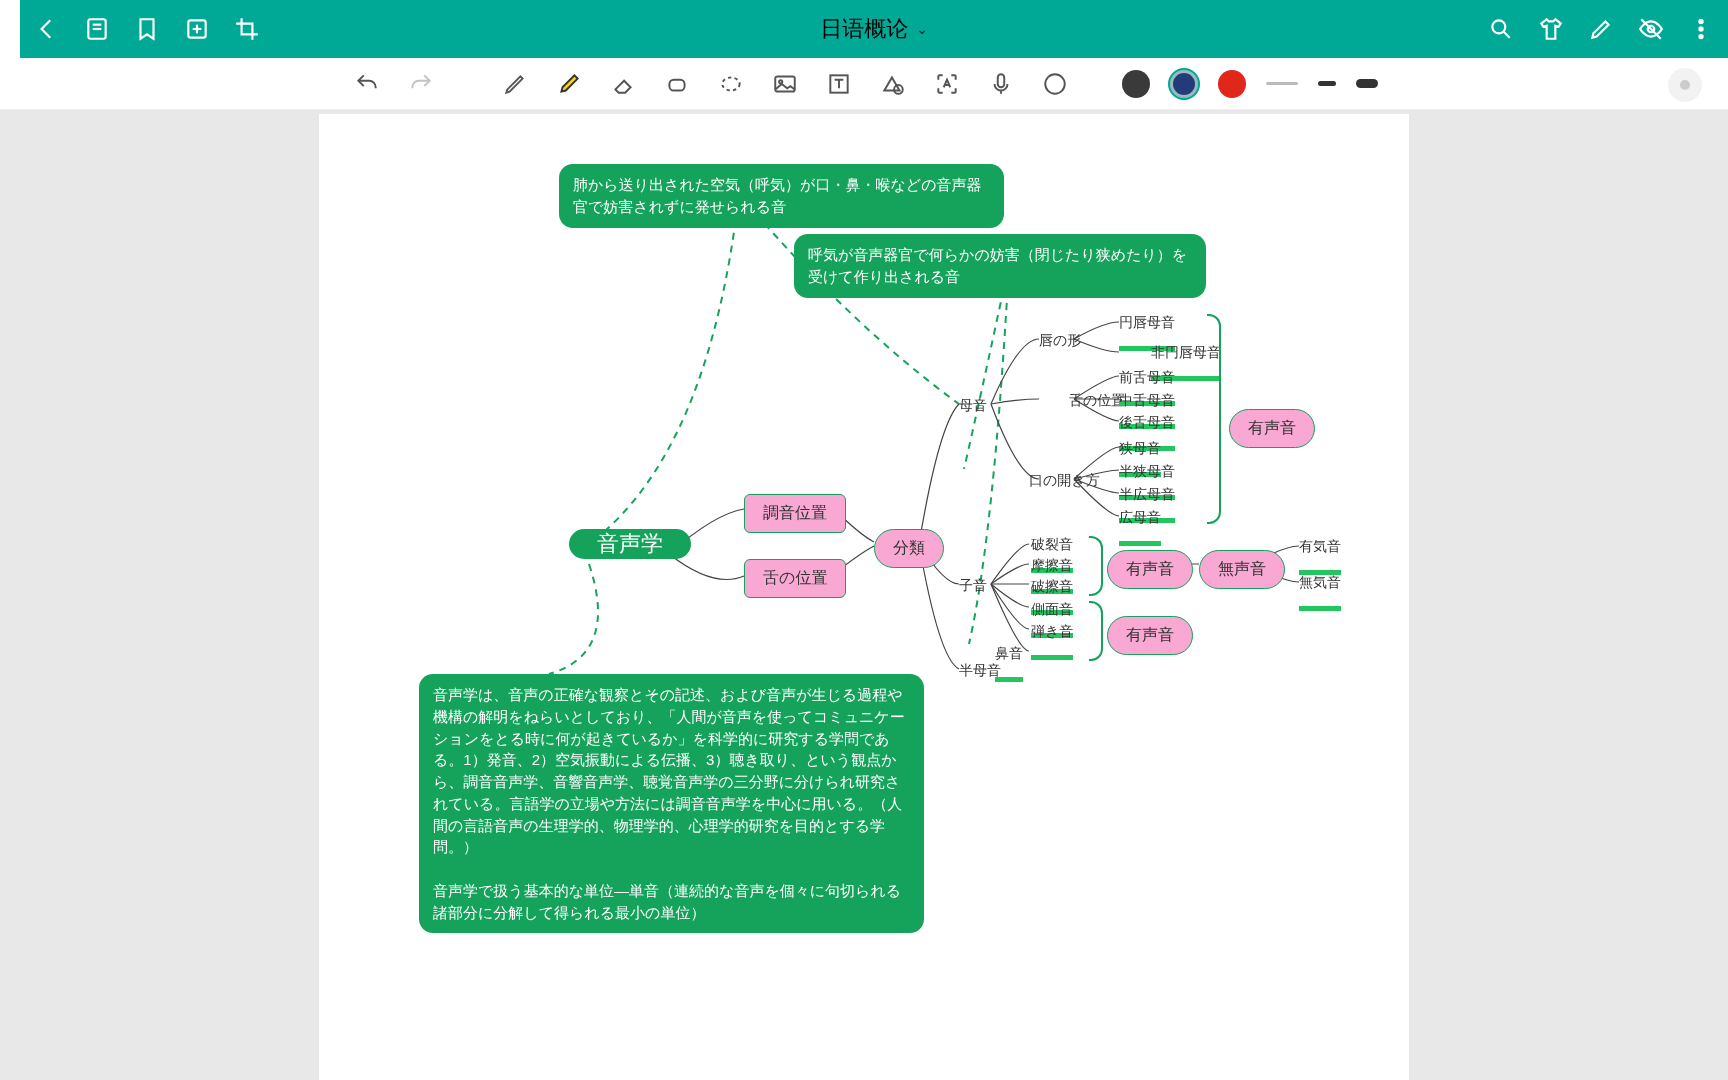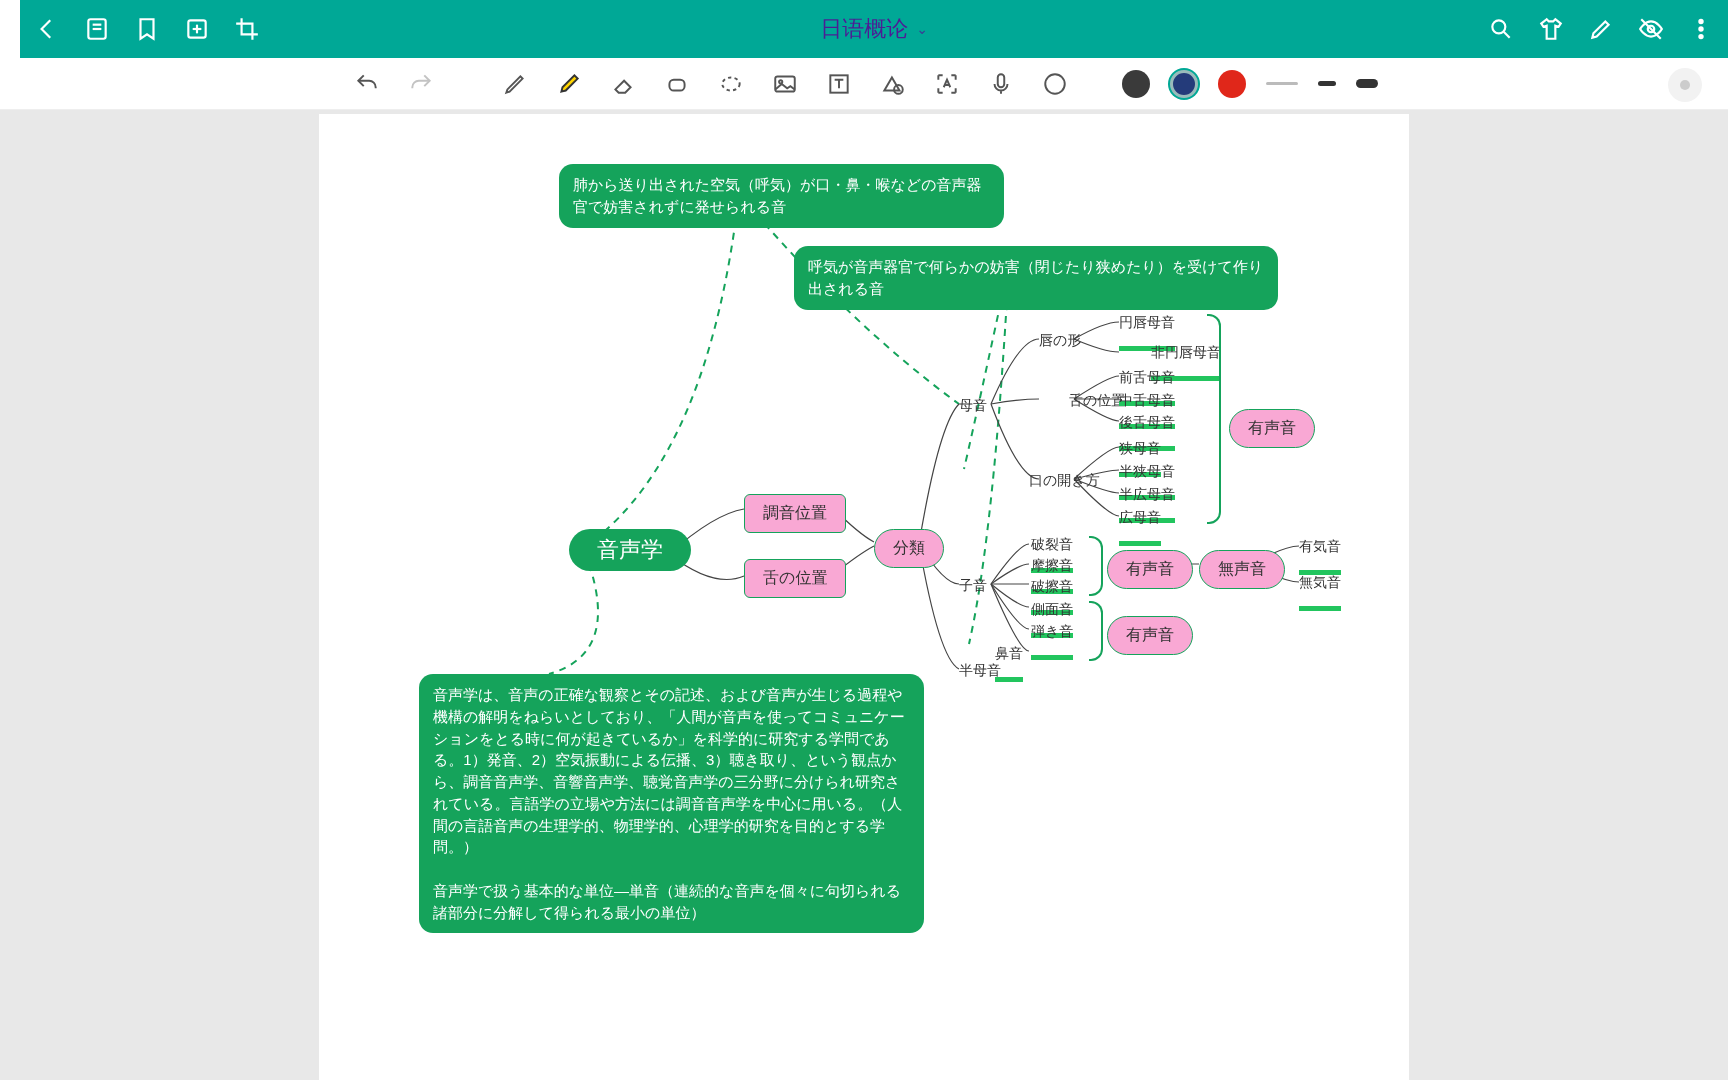--- a/index.html
+++ b/index.html
@@ -1,17 +1,17 @@
 <!DOCTYPE html>
 <html><head>
 <meta charset="utf-8">
 <style>
   * { margin:0; padding:0; box-sizing:border-box; }
   body { font-family:"Helvetica Neue",Arial,sans-serif; background:#fff; width:1728px; height:1080px; overflow:hidden; }
-  .topbar { height:58px; background:#00a896; display:flex; align-items:center; padding:0 14px; color:#4c1d95; position:relative;margin-left:20px; }
+  .topbar { height:58px; background:#00a896; display:flex; align-items:center; padding:0 14px; color:#000000; position:relative;margin-left:20px; }
   .tb-left, .tb-right { display:flex; gap:24px; align-items:center; }
   .tb-center { position:absolute; left:50%; transform:translateX(-50%); display:flex; align-items:center; gap:8px; font-size:22px; }
   .tb-right { margin-left:auto; }
   .ic { width:26px; height:26px; display:flex; align-items:center; justify-content:center; }
   .ic svg { stroke:#fff; fill:none; stroke-width:2; }
   .chev { font-size:14px; opacity:.8; }
   .toolbar { height:52px; background:#fff; border-bottom:1px solid #eee; display:flex; align-items:center; justify-content:center; gap:20px; padding:0 40px; }
   .tool { width:34px; height:34px; display:flex; align-items:center; justify-content:center; border-radius:6px; }
   .tool svg { width:26px; height:26px; stroke:#555; fill:none; stroke-width:1.8; }
   .hl svg { fill:#ffd400; stroke:#333; }
@@ -22,21 +22,21 @@
   .stroke { width:30px; height:4px; background:#333; border-radius:3px; }
   .s1 { height:3px; background:#bbb; width:32px; }
   .s2 { height:5px; width:18px; }
   .s3 { height:9px; width:22px; border-radius:6px; }
   .record { position:absolute; right:26px; top:68px; width:34px; height:34px; border-radius:50%; background:#f2f2f2; display:flex; align-items:center; justify-content:center; }
   .record::after { content:""; width:10px; height:10px; border-radius:50%; background:#ccc; }
   .canvas-wrap { display:flex; justify-content:center; background:#e8e8e8; height:970px; }
   .page { width:1090px; background:#fff; position:relative; margin-top:4px; }
   
   .greenbox { position:absolute; background:#15a35b; color:#fff; padding:10px 14px; font-size:15px; line-height:1.45; border-radius:14px; }
-  .root { position:absolute; background:#15a35b; color:#fff; font-size:22px; padding:6px 28px; border-radius:40px; }
+  .root { position:absolute; background:#15a35b; color:#fff; font-size:22px; padding:0 28px; border-radius:40px; }
   .box { position:absolute; border:1.5px solid #15a35b; color:#333; font-size:16px; padding:8px 18px; border-radius:6px; background:#f9a8d4; }
   .pill { border-radius:30px; }
   .txt { position:absolute; font-size:14px; color:#333; white-space:nowrap; }
   .ul { border-bottom:5px solid #22c55e; padding-bottom:14px;font-family:Liberation Serif, serif; }
   .brace { position:absolute; border:2px solid #15a35b; border-left:none; border-top-right-radius:12px; border-bottom-right-radius:12px; width:14px; }
   svg.lines { position:absolute; top:0; left:0; pointer-events:none; }
   line.dash, path.dash { stroke:#15a35b; stroke-width:2; stroke-dasharray:7 6; fill:none; }
   path.solid { stroke:#444; stroke-width:1.2; fill:none; }
 </style>
 </head>
@@ -236,21 +236,21 @@
       <path class="solid" d="M672 470 Q700 493 710 493"></path>
       <path class="solid" d="M672 470 Q700 515 710 515"></path>
       <path class="solid" d="M672 470 Q700 537 710 537"></path>
 
       <path class="solid" d="M838 450 Q870 450 880 450"></path>
       <path class="solid" d="M933 450 Q965 432 980 432"></path>
       <path class="solid" d="M933 450 Q965 468 980 468"></path>
     </svg>
 
     <div class="greenbox" style="left:240px;top:50px;width:445px">肺から送り出された空気（呼気）が口・鼻・喉などの音声器官で妨害されずに発せられる音</div>
-    <div class="greenbox" style="left:475px;top:132px;width:484px">呼気が音声器官で何らかの妨害（閉じたり狭めたり）を受けて作り出される音</div>
+    <div class="greenbox" style="left:475px;top:120px;width:412px">呼気が音声器官で何らかの妨害（閉じたり狭めたり）を受けて作り出される音</div>
     <div class="greenbox" style="left:100px;top:560px;width:505px;white-space:pre-line">音声学は、音声の正確な観察とその記述、および音声が生じる過程や機構の解明をねらいとしており、「人間が音声を使ってコミュニケーションをとる時に何が起きているか」を科学的に研究する学問である。1）発音、2）空気振動による伝播、3）聴き取り、という観点から、調音音声学、音響音声学、聴覚音声学の三分野に分けられ研究されている。言語学の立場や方法には調音音声学を中心に用いる。（人間の言語音声の生理学的、物理学的、心理学的研究を目的とする学問。）
 
 音声学で扱う基本的な単位—単音（連続的な音声を個々に句切られる諸部分に分解して得られる最小の単位）</div>
 
     <div class="root" style="left:250px;top:415px">音声学</div>
     <div class="box" style="left:425px;top:380px">調音位置</div>
     <div class="box" style="left:425px;top:445px">舌の位置</div>
     <div class="box pill" style="left:555px;top:415px">分類</div>
 
     <div class="txt" style="left:640px;top:283px">母音</div>

